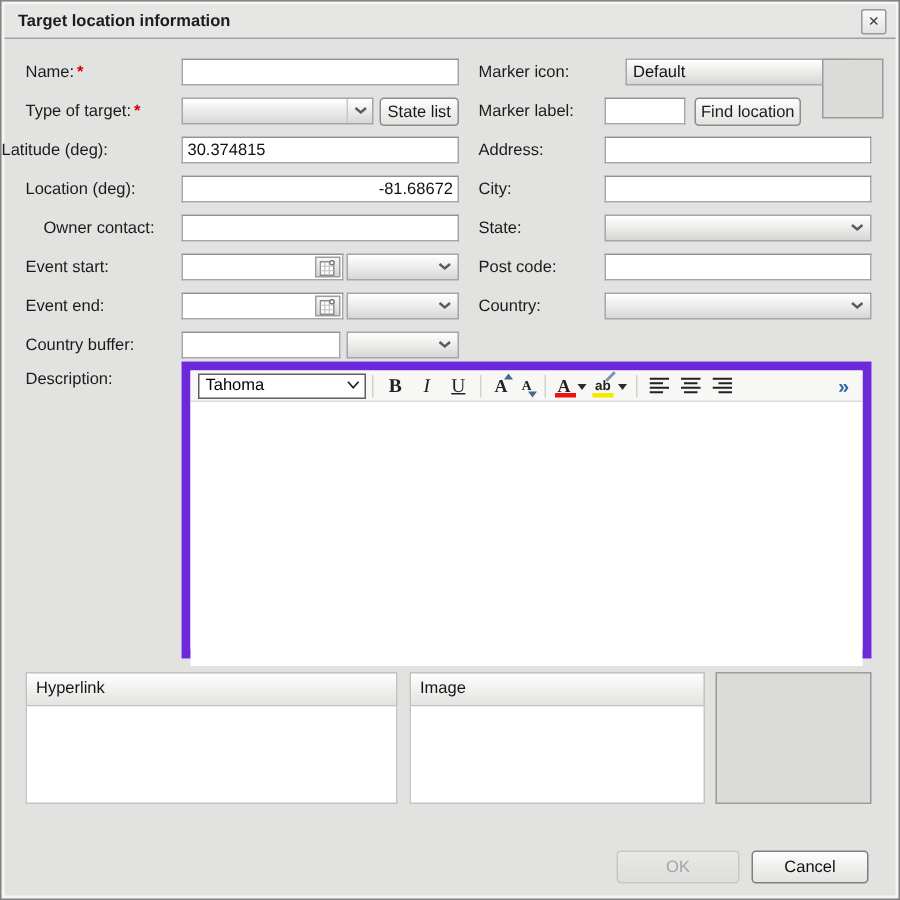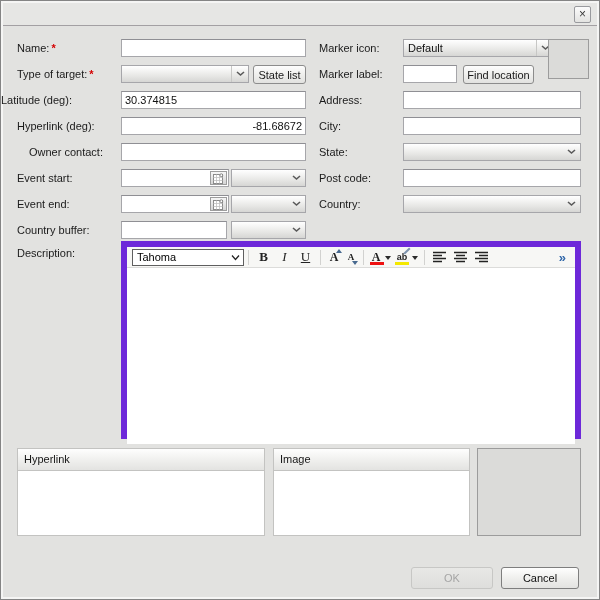--- a/index.html
+++ b/index.html
@@ -95,41 +95,42 @@
   .footer-btn { position:absolute; height:22px; border-radius:3px; font:11px "Liberation Sans",sans-serif; text-align:center; }
   .btn-ok { border:1px solid #c7c7c5; background:linear-gradient(#e8e8e6,#dededc); color:#a5a5a5; }
   .btn-cancel { border:1px solid #7e7e7e; background:linear-gradient(#fefefe,#efefed 50%,#e3e3e1); color:#111; }
 </style>
 </head>
 <body>
 
 <div class="dialog">
 
   <div class="titlebar">
+    <span class="title">Target location information</span>
     <div class="close-btn">×</div>
   </div>
 
   <div class="lbl" style="left:16px;top:38px;"><span>Name:</span><span class="req">*</span></div>
   <input class="txt" style="left: 120px; top: 38px; width: 185px;" value="">
 
   <div class="lbl" style="left:16px;top:64px;"><span>Type of target:</span><span class="req">*</span></div>
   <div class="combo split" style="left:120px;top:64px;width:128px;">
     <span class="val"></span>
     <span class="chev">
         <svg width="9" height="6" viewBox="0 0 9 6">
           <path d="M1 1l3.5 3L8 1" fill="none" stroke="#5a5a5a" stroke-width="1.6"></path>
         </svg>
       </span>
   </div>
   <button class="btn" style="left:252px;top:64px;width:53px;">State list</button>
 
   <div class="lbl" style="left:0;top:90px;">Latitude (deg):</div>
   <input class="txt" style="left: 120px; top: 90px; width: 185px;" value="30.374815">
 
-  <div class="lbl" style="left:16px;top:116px;">Hyperlink (deg):</div>
+  <div class="lbl" style="left:16px;top:116px;">Location (deg):</div>
   <input class="txt" style="left: 120px; top: 116px; width: 185px; text-align: right;" value="-81.68672">
 
   <div class="lbl" style="left:28px;top:142px;">Owner contact:</div>
   <input class="txt" style="left: 120px; top: 142px; width: 185px;" value="">
 
   <div class="lbl" style="left:16px;top:168px;">Event start:</div>
   <div class="datewrap" style="left:120px;top:168px;width:108px;">
     <input value="" style="">
     <span class="calbtn">
         <svg width="11" height="11" viewBox="0 0 11 11">
@@ -173,21 +174,21 @@
   <div class="combo" style="left:230px;top:220px;width:75px;">
     <span class="val"></span>
     <span class="chev">
         <svg width="9" height="6" viewBox="0 0 9 6">
           <path d="M1 1l3.5 3L8 1" fill="none" stroke="#5a5a5a" stroke-width="1.6"></path>
         </svg>
       </span>
   </div>
 
   <div class="lbl" style="left:318px;top:38px;">Marker icon:</div>
-  <div class="combo split" style="left:402px;top:38px;width:151px;">
+  <div class="combo split" style="left:416px;top:38px;width:151px;">
     <span class="val">Default</span>
     <span class="chev">
         <svg width="9" height="6" viewBox="0 0 9 6">
           <path d="M1 1l3.5 3L8 1" fill="none" stroke="#5a5a5a" stroke-width="1.6"></path>
         </svg>
       </span>
   </div>
   <div class="preview" style="left:547px;top:38px;width:41px;height:40px;"></div>
 
   <div class="lbl" style="left:318px;top:64px;">Marker label:</div>

